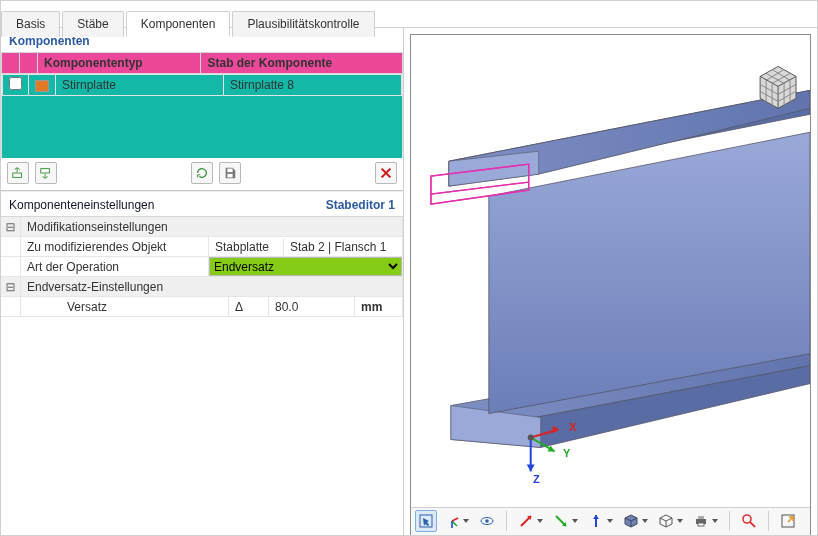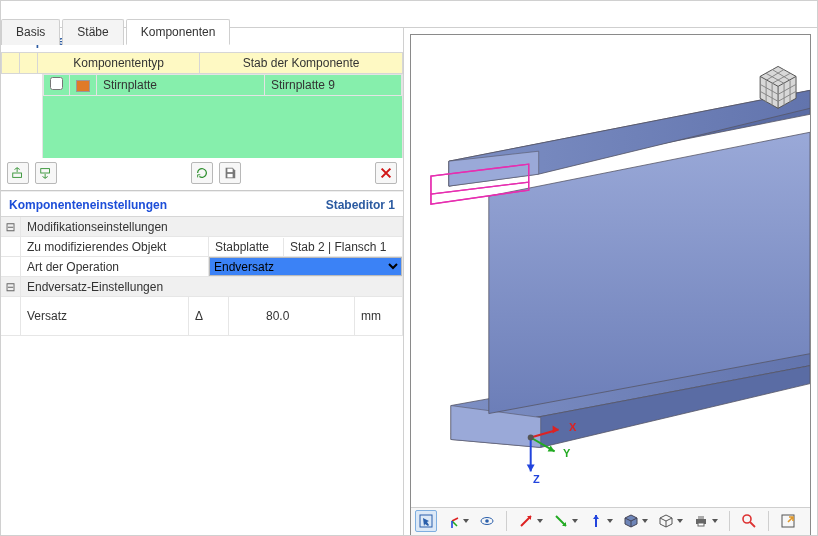--- a/index.html
+++ b/index.html
@@ -1,58 +1,58 @@
 <!DOCTYPE html>
 <html><head>
 <meta charset="utf-8">
 <style>
   * { box-sizing: border-box; font-family: "Segoe UI", Tahoma, sans-serif; }
   body { margin: 0; background: #fff; font-size: 12px; color: #333; }
   .app { width: 818px; height: 536px; border: 1px solid #d0d0d0; display: flex; flex-direction: column; background:#fff;}
   
   .tabs { display: flex; gap:0; background:#fff; border-bottom:1px solid #cfcfcf; padding:0;}
-  .tab { padding:5px 14px 5px 14px; border:1px solid #cfcfcf; border-bottom:none; background:#f4f4f4; margin-right:2px; border-top-left-radius:2px; border-top-right-radius:2px; position:relative; top:18px; cursor:pointer;}
+  .tab { padding:5px 14px 5px 14px; border:1px solid #cfcfcf; border-bottom:none; background:#f4f4f4; margin-right:2px; border-top-left-radius:2px; border-top-right-radius:2px; position:relative; top:10px; cursor:pointer;}
   .tab.active { background:#fff; border-bottom:1px solid #fff;}
   
   .main { flex:1; display:flex; overflow:hidden;}
   .left { width:403px; border-right:1px solid #d0d0d0; display:flex; flex-direction:column; overflow:hidden;}
   .right { flex:1; display:flex; flex-direction:column; background:#fff;}
   
   .panel-title { padding:6px 8px 4px 8px; color:#2b5aa0; font-weight:600;}
   
   .tbl { border-collapse:collapse; width:100%; }
-  .tbl th { background:#fef9c3; border:1px solid #d6d6d6; padding:3px 6px; font-weight:normal; text-align:center;}
+  .tbl th { background:#ec4899; border:1px solid #d6d6d6; padding:3px 6px; font-weight:bold; text-align:left;}
   .tbl td { border:1px solid #e4e4e4; padding:2px 6px;}
   .chk { width:18px; text-align:center; }
   .swatch { width:18px;}
   .sw { display:inline-block; width:14px; height:12px; vertical-align:middle; border:1px solid #999;}
-  .rows-area { background:#86efac; height:84px; overflow:auto; border-left:1px solid #e4e4e4; border-right:1px solid #e4e4e4;margin-left:41px;}
+  .rows-area { background:#14b8a6; height:84px; overflow:auto; border-left:1px solid #e4e4e4; border-right:1px solid #e4e4e4;}
   .toolbar { display:flex; align-items:center; padding:4px 6px 6px 6px; border-bottom:1px solid #c9c9c9; gap:6px;}
   .tb-spacer { flex:1; }
   .tb-btn { width:22px; height:22px; border:1px solid #b8b8b8; border-radius:2px; background:#f7f7f7; display:flex; align-items:center; justify-content:center; cursor:pointer;}
   .tb-btn svg { width:14px; height:14px; }
   
   .settings-title { display:flex; align-items:baseline; padding:6px 8px 4px 8px; border-top:1px solid #eee;}
-  .settings-title .lbl { color:#1d4ed8; font-weight:700;}
+  .settings-title .lbl { color:#0f172a; font-weight:400;}
   .settings-title .val { margin-left:auto; color:#2b5aa0; font-weight:600;}
   .grid { border-top:1px solid #d6d6d6; }
   .grow { display:flex; border-bottom:1px solid #e6e6e6; min-height:20px; align-items:stretch;}
   .cell { border-right:1px solid #e6e6e6; padding:2px 6px; display:flex; align-items:center;}
   .cell.tree { width:20px; justify-content:center; color:#666;}
   .cell.label { flex:0 0 188px;text-align:center;}
   .cell.value { flex:1; padding:0;}
   .subhdr { background:#f0f0f0; font-weight:normal;}
   .valrow { display:flex; width:100%;}
   .valrow .v1 { flex:1; padding:2px 6px; border-right:1px solid #e6e6e6;}
   .valrow .v2 { flex:0 0 118px; padding:2px 6px;}
-  select.full { width:100%; border:1px solid #bbb; font-size:12px; height:19px; background:#3b82f6;}
-  .offset-row .cell.label { flex:0 0 168px;}
+  select.full { width:100%; border:1px solid #bbb; font-size:12px; height:19px; background:#84cc16;}
+  .offset-row .cell.label { flex:0 0 168px;margin-left:40px;}
   .delta { width:40px; text-align:center; }
-  .num { flex:1; text-align:center; padding:12px 6px; border-right:1px solid #e6e6e6;margin-left:31px;}
-  .unit { width:48px; padding:2px 6px;}
+  .num { flex:1; text-align:center; padding:2px 6px; border-right:1px solid #e6e6e6;}
+  .unit { width:48px; padding:2px 6px;font-weight:bold;}
   
   .view-wrap { flex:1; margin:6px; border:1px solid #8a8a8a; display:flex; flex-direction:column;}
   .canvas { flex:1; position:relative; overflow:hidden; background:#fff;}
   .axis-lbl { position:absolute; font-size:11px; font-weight:bold;}
   .view-toolbar { height:28px; border-top:1px solid #cfcfcf; background:#f7f7f7; display:flex; align-items:center; padding:0 4px; gap:4px;}
   .vt-btn { height:22px; min-width:22px; padding:0 2px; border:1px solid transparent; border-radius:2px; display:flex; align-items:center; justify-content:center; cursor:pointer; gap:1px;}
   .vt-btn.active { background:#dce9f7; border-color:#7eaee0;}
   .vt-btn svg { width:16px; height:16px;}
   .vt-sep { width:1px; height:20px; background:#cfcfcf; margin:0 4px;}
   .dd { width:0;height:0;border-left:3px solid transparent;border-right:3px solid transparent;border-top:4px solid #555; margin-left:2px;}
@@ -60,20 +60,21 @@
 </style>
 </head>
 <body>
 
 <div class="app">
 
   <div class="tabs">
     <div class="tab"><span>Basis</span></div>
     <div class="tab"><span>Stäbe</span></div>
     <div class="tab active"><span>Komponenten</span></div>
+    <div class="tab"><span>Plausibilitätskontrolle</span></div>
   </div>
 
   <div class="main">
 
     <div class="left">
       <div class="panel-title">Komponenten</div>
       <table class="tbl">
         <thead>
           <tr>
             <th class="chk"></th>
@@ -83,21 +84,21 @@
           </tr>
         </thead>
       </table>
       <div class="rows-area">
         <table class="tbl">
           <tbody>
           <tr>
             <td class="chk"><input type="checkbox" style=""></td>
             <td class="swatch"><span class="sw" style="background:#e07a28"></span></td>
             <td style="width:168px">Stirnplatte</td>
-            <td>Stirnplatte 9</td>
+            <td>Stirnplatte 8</td>
           </tr>
           </tbody>
         </table>
       </div>
 
       <div class="toolbar">
         <div class="tb-btn">
           <svg viewBox="0 0 16 16">
               <rect x="2" y="8" width="10" height="5" fill="none" stroke="#2d8f2d"></rect>
               <path d="M7 2v5M4 4l3-2 3 2" fill="none" stroke="#2d8f2d"></path>

